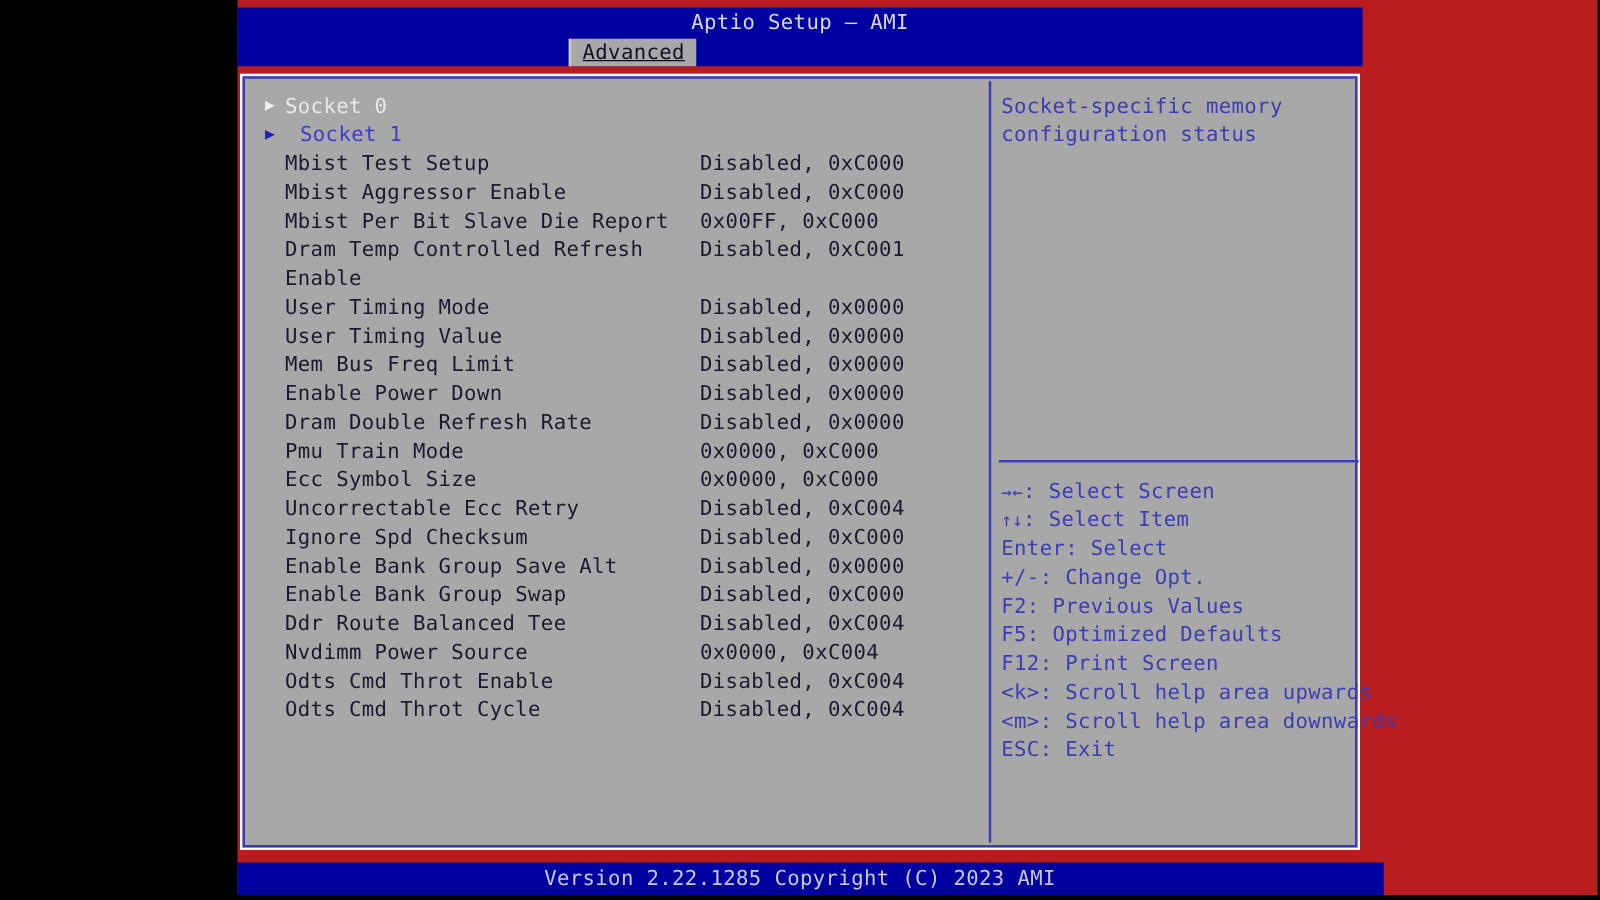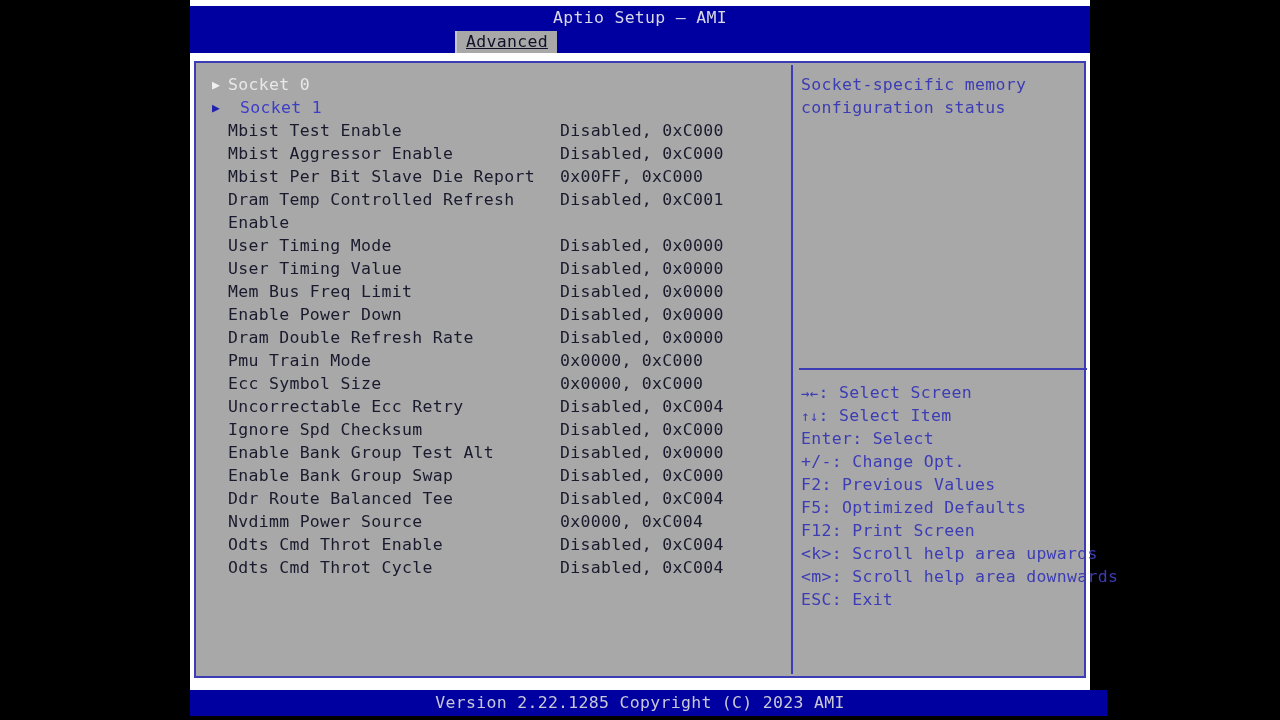--- a/index.html
+++ b/index.html
@@ -11,23 +11,23 @@
     overflow: hidden;
   }
   body {
     font-family: "DejaVu Sans Mono", "Liberation Mono", monospace;
   }
 
   #screen {
     position: absolute;
     left: 190px;
     top: 0px;
-    width: 900px;
+    width: 1088px;
     height: 716px;
-    background: #ffffff;
+    background: #b91c1c;
   }
 
   
   .header {
     position: absolute;
     left: 0;
     top: 6px;
     width: 900px;
     height: 47px;
     background: #0000a0;
@@ -224,35 +224,35 @@
   </div>
 
   <div class="frame">
     <div class="frame-inner">
 
       <div class="divider-v"></div>
 
       <div class="left-panel" id="menu-list">
           <div class="row"><span class="arrow arrow-white">▶</span><span class="label txt-white">Socket 0</span></div>
           <div class="row"><span class="arrow arrow-sel">▶</span><span class="label txt-sel">Socket 1</span></div>
-          <div class="row"><span class="label txt-normal">Mbist Test Enable</span><span class="value txt-normal">Disabled, 0xC000</span></div>
+          <div class="row"><span class="label txt-normal">Mbist Test Setup</span><span class="value txt-normal">Disabled, 0xC000</span></div>
           <div class="row"><span class="label txt-normal">Mbist Aggressor Enable</span><span class="value txt-normal">Disabled, 0xC000</span></div>
           <div class="row"><span class="label txt-normal">Mbist Per Bit Slave Die Report</span><span class="value txt-normal">0x00FF, 0xC000</span></div>
           <div class="row"><span class="label txt-normal">Dram Temp Controlled Refresh</span><span class="value txt-normal">Disabled, 0xC001</span></div>
           <div class="row"><span class="label txt-normal">Enable</span></div>
           <div class="row"><span class="label txt-normal">User Timing Mode</span><span class="value txt-normal">Disabled, 0x0000</span></div>
           <div class="row"><span class="label txt-normal">User Timing Value</span><span class="value txt-normal">Disabled, 0x0000</span></div>
           <div class="row"><span class="label txt-normal">Mem Bus Freq Limit</span><span class="value txt-normal">Disabled, 0x0000</span></div>
           <div class="row"><span class="label txt-normal">Enable Power Down</span><span class="value txt-normal">Disabled, 0x0000</span></div>
           <div class="row"><span class="label txt-normal">Dram Double Refresh Rate</span><span class="value txt-normal">Disabled, 0x0000</span></div>
           <div class="row"><span class="label txt-normal">Pmu Train Mode</span><span class="value txt-normal">0x0000, 0xC000</span></div>
           <div class="row"><span class="label txt-normal">Ecc Symbol Size</span><span class="value txt-normal">0x0000, 0xC000</span></div>
           <div class="row"><span class="label txt-normal">Uncorrectable Ecc Retry</span><span class="value txt-normal">Disabled, 0xC004</span></div>
           <div class="row"><span class="label txt-normal">Ignore Spd Checksum</span><span class="value txt-normal">Disabled, 0xC000</span></div>
-          <div class="row"><span class="label txt-normal">Enable Bank Group Test Alt</span><span class="value txt-normal">Disabled, 0x0000</span></div>
+          <div class="row"><span class="label txt-normal">Enable Bank Group Save Alt</span><span class="value txt-normal">Disabled, 0x0000</span></div>
           <div class="row"><span class="label txt-normal">Enable Bank Group Swap</span><span class="value txt-normal">Disabled, 0xC000</span></div>
           <div class="row"><span class="label txt-normal">Ddr Route Balanced Tee</span><span class="value txt-normal">Disabled, 0xC004</span></div>
           <div class="row"><span class="label txt-normal">Nvdimm Power Source</span><span class="value txt-normal">0x0000, 0xC004</span></div>
           <div class="row"><span class="label txt-normal">Odts Cmd Throt Enable</span><span class="value txt-normal">Disabled, 0xC004</span></div>
           <div class="row"><span class="label txt-normal">Odts Cmd Throt Cycle</span><span class="value txt-normal">Disabled, 0xC004</span></div>
         </div>
 
       <div class="right-panel">
         <div class="help-desc">Socket-specific memory
 configuration status</div>

